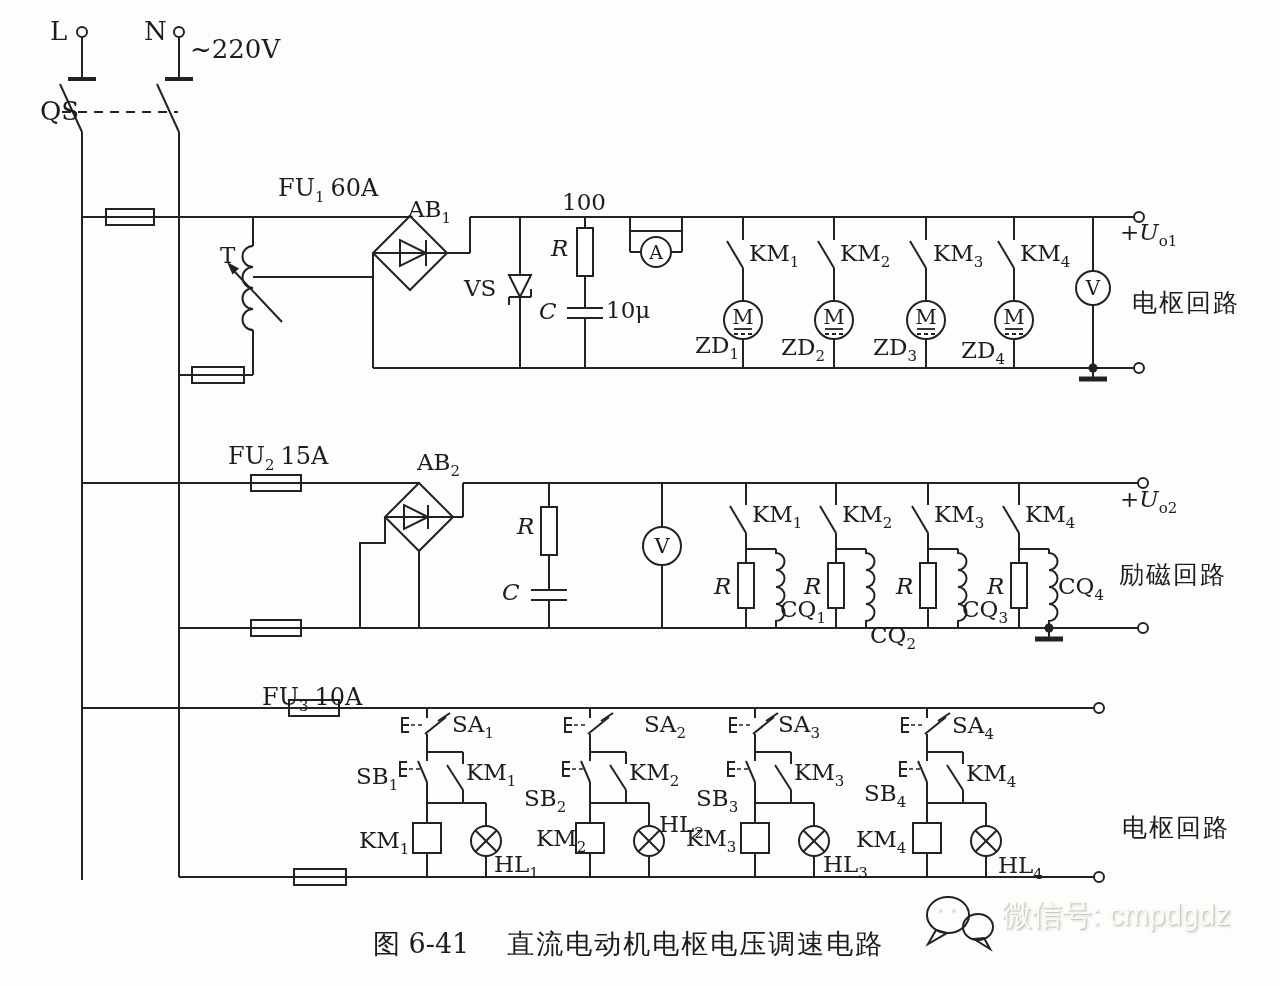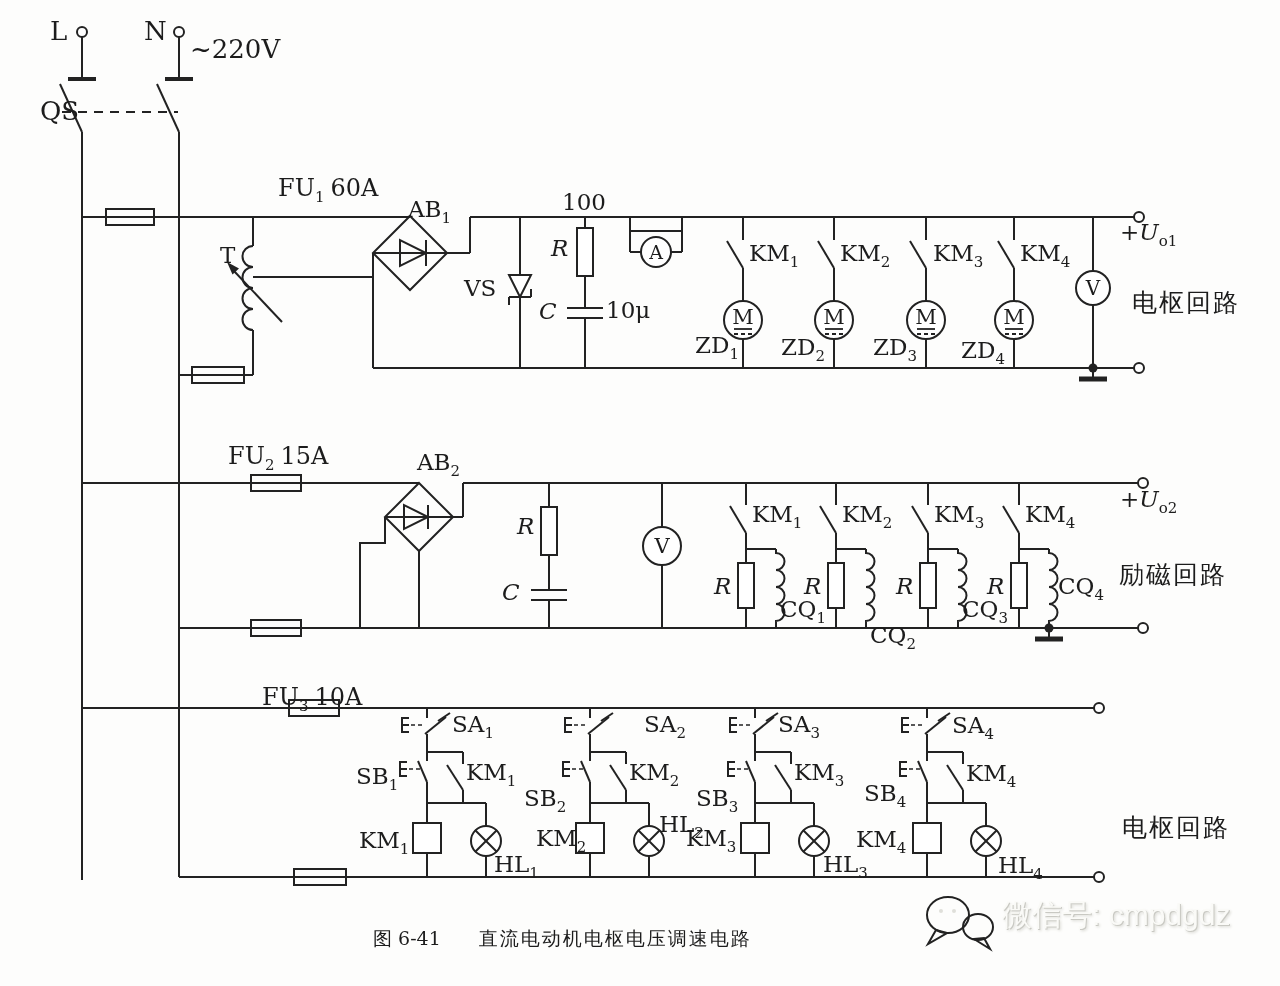--- a/index.html
+++ b/index.html
@@ -19,21 +19,21 @@
   svg .mund{stroke-width:1.8;stroke-dasharray:4 3;}
   svg text{stroke:none;fill:#1c1c1c;font-family:"DejaVu Serif","Liberation Serif",serif;
            font-size:21px;text-anchor:middle;}
   .lbl{position:absolute;font-size:23px;color:#1c1c1c;white-space:nowrap;line-height:1.05;}
   .lbl sub{font-size:15px;line-height:0;}
   .lbl .aft{margin-left:6px;}
   .lbl i{font-style:italic;}
   .fu{font-size:24px;}
   .big{font-size:26px;}
   .cn{font-size:25px;letter-spacing:2px;margin-top:24px;}
-  .caption{position:absolute;left:373px;top:926px;font-size:19px;color:#1c1c1c;white-space:nowrap;}
+  .caption{position:absolute;left:373px;top:926px;font-size:27px;color:#1c1c1c;white-space:nowrap;}
   .caption .ttl{margin-left:38px;letter-spacing:2px;}
   .wmtext{position:absolute;left:1002px;top:895px;font-size:30px;white-space:nowrap;
           font-family:"Liberation Sans","DejaVu Sans",sans-serif;color:#fafaf7;
           text-shadow:1px 1px 0 #c9c9c3,2px 2px 3px #d8d8d2;}
 </style>
 </head>
 <body>
 
 <div id="stage">
 

